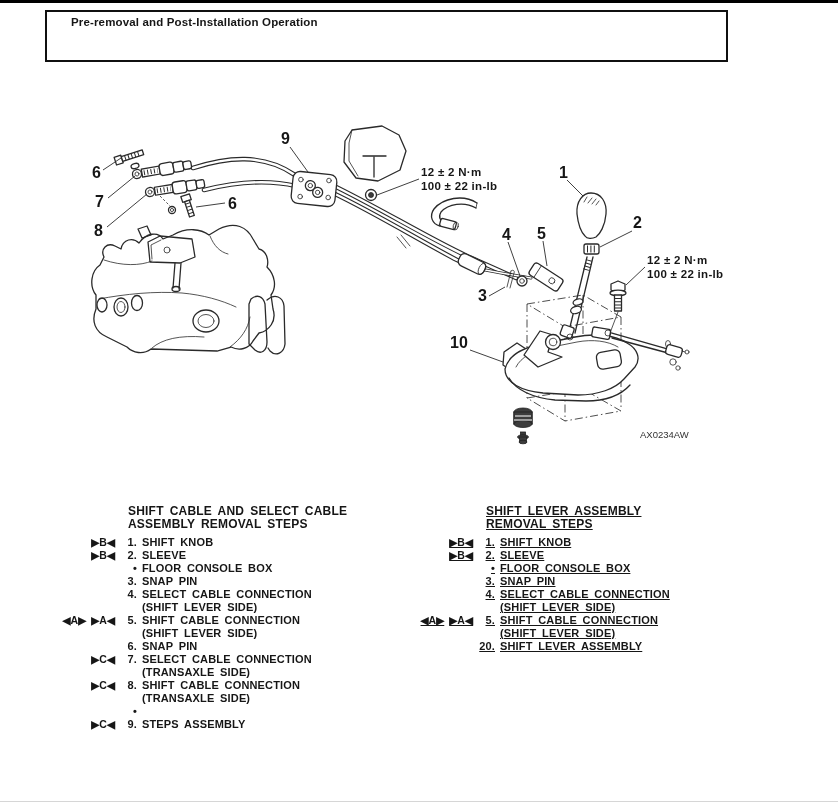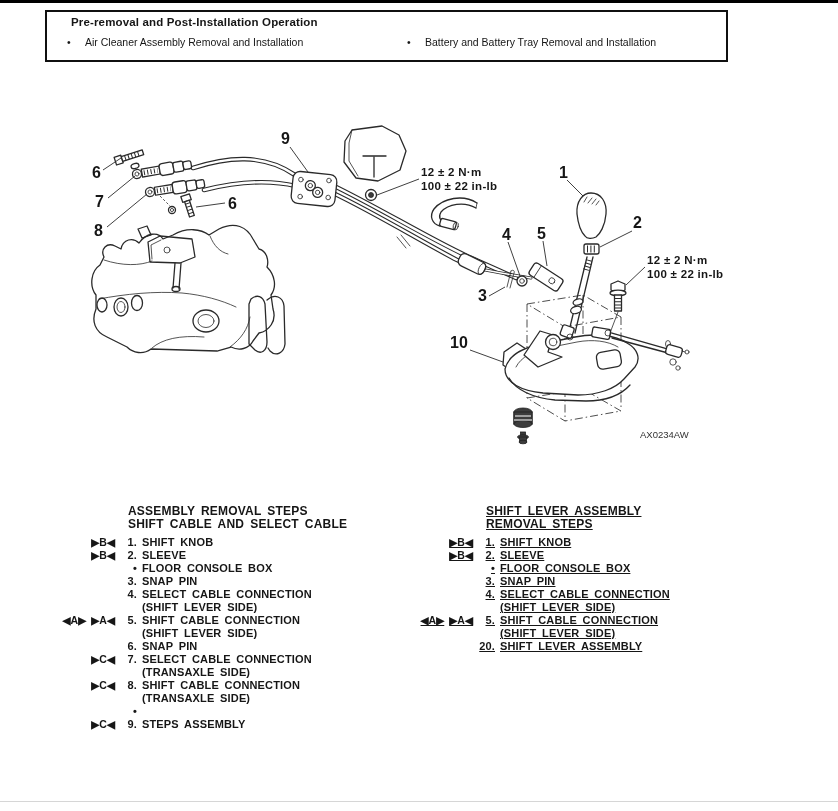--- a/index.html
+++ b/index.html
@@ -53,22 +53,20 @@
   .stext { padding-left:5px; flex:1; }
 </style>
 </head>
 <body>
 
 <div class="top-rule"></div>
 <div class="bottom-rule"></div>
 
 <div class="header-box">
   <div class="header-title">Pre-removal and Post-Installation Operation</div>
-  <div class="h-item h-item1"><span class="blt">•</span><span>Air Cleaner Assembly Removal and Installation</span></div>
-  <div class="h-item h-item2"><span class="blt">•</span><span>Battery and Battery Tray Removal and Installation</span></div>
 </div>
 
 <svg class="diagram" viewBox="0 70 838 400">
 
   <g>
     <path class="ln" d="M96,295 C89,286 91,271 100,265 L104,257 C100,249 107,242 115,246 L121,249 C123,239 133,237 139,243 C146,233 158,231 163,239 L173,235 C187,227 201,229 209,235 L219,229 C235,221 247,227 253,239 L259,249 C267,251 269,261 267,267 C275,275 277,287 271,295 L273,309 C277,321 269,331 259,333 L253,341 C249,349 239,351 231,347 L217,351 L151,349 C143,355 133,353 127,347 L107,337 C95,332 91,321 96,309 Z"></path>
     <ellipse class="ln" cx="102" cy="305" rx="5" ry="7"></ellipse>
     <ellipse class="ln" cx="121" cy="307" rx="7" ry="9"></ellipse>
     <ellipse class="lnt" cx="121" cy="307" rx="4" ry="5.5"></ellipse>
     <ellipse class="ln" cx="137" cy="303" rx="5.5" ry="7.5"></ellipse>
@@ -293,22 +291,22 @@
   <text class="torque" x="421" y="176">12 ± 2 N·m</text>
   <text class="torque" x="421" y="190">100 ± 22 in-lb</text>
   <text class="torque" x="647" y="264">12 ± 2 N·m</text>
   <text class="torque" x="647" y="278">100 ± 22 in-lb</text>
 
   <text class="code" x="640" y="438">AX0234AW</text>
 </svg>
 
 <div class="col col-left">
   <div class="col-title">
+    <div>SHIFT CABLE AND SELECT CABLE</div>
     <div>ASSEMBLY REMOVAL STEPS</div>
-    <div>SHIFT CABLE AND SELECT CABLE</div>
   </div>
   <div class="step">
     <div class="mk"><span></span><span>▶B◀</span></div>
     <div class="num">1.</div>
     <div class="stext">
         <div>SHIFT KNOB</div>
       </div>
   </div>
   <div class="step">
     <div class="mk"><span></span><span>▶B◀</span></div>

